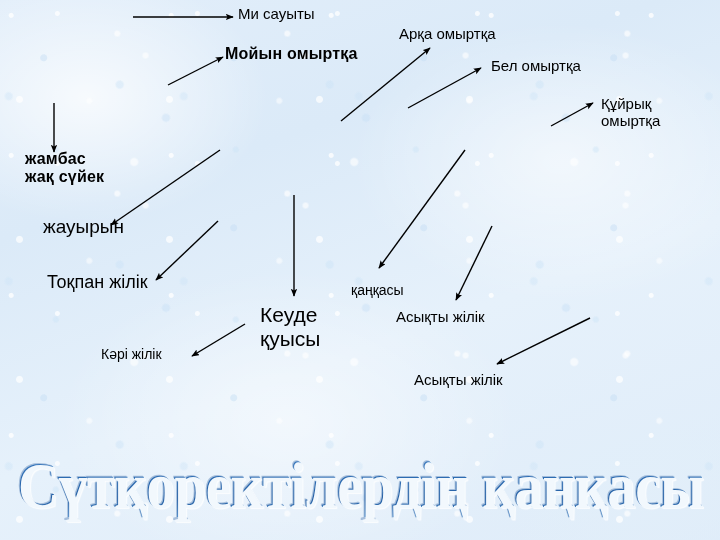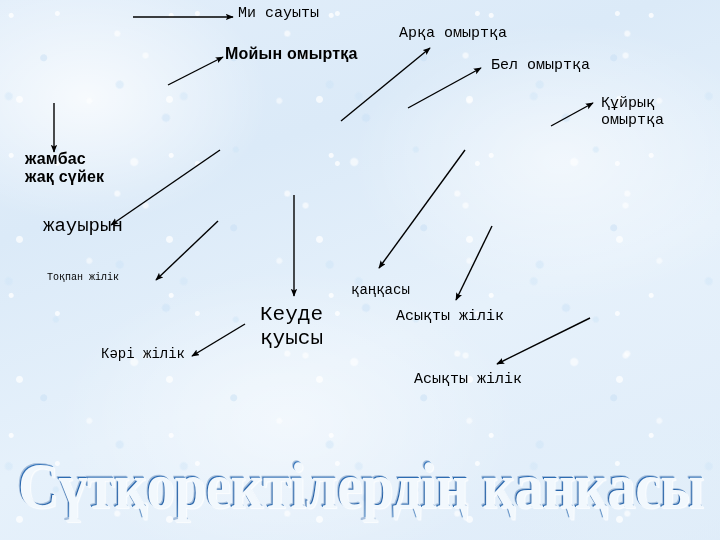--- a/index.html
+++ b/index.html
@@ -56,21 +56,21 @@
     z-index: 2;
   }
   .label {
     position: absolute;
     z-index: 3;
     color: #000;
     white-space: pre;
     line-height: 1.12;
   }
   .serif {
-    font-family: Liberation Mono, monospace;
+    font-family: Liberation Sans, sans-serif;
   }
   .sans-bold {
     font-family: "Liberation Sans", sans-serif;
     font-weight: bold;
     letter-spacing: .2px;
   }
   .title {
     position: absolute;
     z-index: 4;
     left: 0;
@@ -126,21 +126,21 @@
   <div id="label-layer">
       <div class="label serif" style="left: 238px; top: 6px; font-size: 15px; color: rgb(0, 0, 0);">Ми сауыты</div>
       <div class="label sans-bold" style="left: 225px; top: 45px; font-size: 16px; color: rgb(0, 0, 0);">Мойын омыртқа</div>
       <div class="label serif" style="left: 399px; top: 26px; font-size: 15px; color: rgb(0, 0, 0);">Арқа омыртқа</div>
       <div class="label serif" style="left: 491px; top: 58px; font-size: 15px; color: rgb(0, 0, 0);">Бел омыртқа</div>
       <div class="label serif" style="left: 601px; top: 96px; font-size: 15px; color: rgb(0, 0, 0);">Құйрық
 омыртқа</div>
       <div class="label sans-bold" style="left: 25px; top: 150px; font-size: 16px; color: rgb(0, 0, 0);">жамбас
 жақ сүйек</div>
       <div class="label serif" style="left: 43px; top: 216px; font-size: 19px; color: rgb(0, 0, 0);">жауырын</div>
-      <div class="label serif" style="left: 47px; top: 272px; font-size: 10px; color: rgb(0, 0, 0);">Тоқпан жілік</div>
+      <div class="label serif" style="left: 47px; top: 272px; font-size: 18px; color: rgb(0, 0, 0);">Тоқпан жілік</div>
       <div class="label serif" style="left: 260px; top: 303px; font-size: 21px; color: rgb(0, 0, 0);">Кеуде
 қуысы</div>
       <div class="label serif" style="left: 101px; top: 347px; font-size: 14px; color: rgb(0, 0, 0);">Кәрі жілік</div>
       <div class="label serif" style="left: 351px; top: 283px; font-size: 14px; color: rgb(0, 0, 0);">қаңқасы</div>
       <div class="label serif" style="left: 396px; top: 309px; font-size: 15px; color: rgb(0, 0, 0);">Асықты жілік</div>
       <div class="label serif" style="left: 414px; top: 372px; font-size: 15px; color: rgb(0, 0, 0); text-align: center;">Асықты жілік</div>
     </div>
 
   <div class="title">Сүтқоректілердің қаңқасы</div>
 </div>

